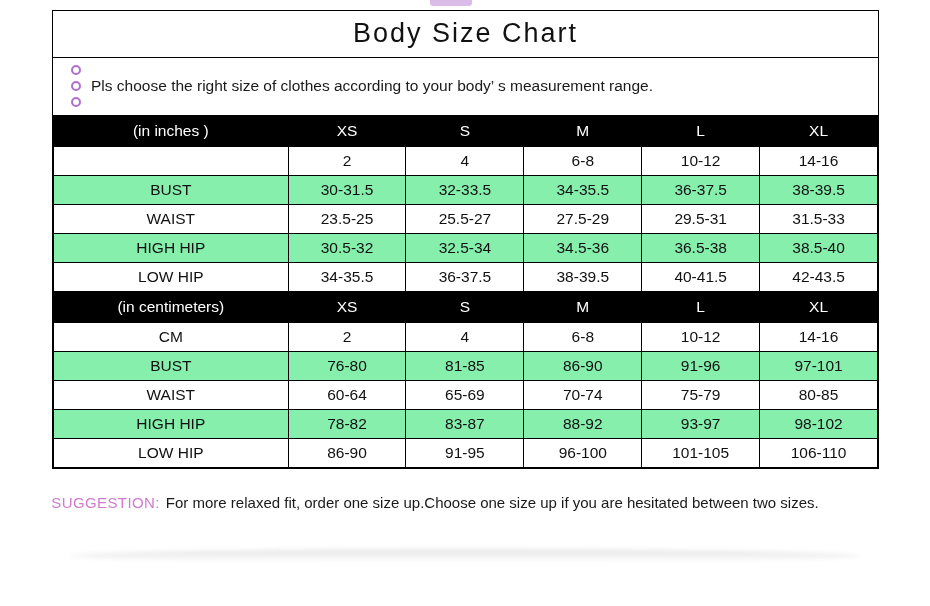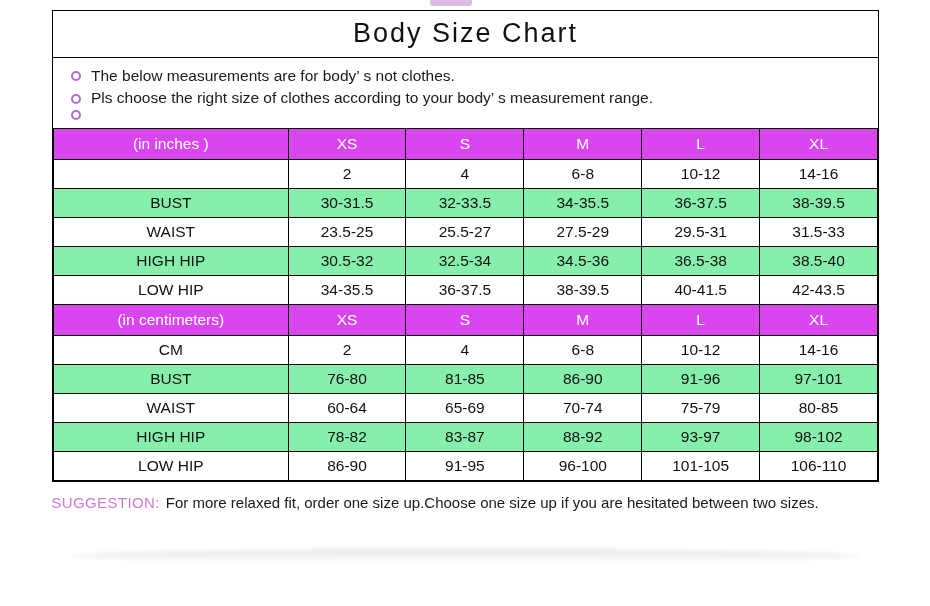--- a/index.html
+++ b/index.html
@@ -83,21 +83,21 @@
     font-size: 15.5px;
   }
   table.size-table td {
     border: 1px solid #000000;
     text-align: center;
     height: 28px;
     padding: 0 2px;
     color: #111111;
   }
   tr.hdr td {
-    background: #d946ef;
+    background: #000000;
     color: #ffffff;
     font-size: 15.5px;
     height: 30px;
   }
   tr.shaded td {
     background: #86efac;
   }
   tr.plain td {
     background: #ffffff;
   }
@@ -139,21 +139,20 @@
     <div class="top-accent"></div>
   </div>
 
   <div class="chart-frame">
 
     <div class="chart-title">Body  Size  Chart</div>
 
     <div class="notes">
       <div class="note-row">
         <span class="bullet"></span>
-        <span>The below measurements are for  body’ s not clothes.</span>
       </div>
       <div class="note-row">
         <span class="bullet"></span>
         <span>Pls choose the right size of clothes according to your body’ s  measurement range.</span>
       </div>
       <div class="note-row">
         <span class="bullet"></span>
       </div>
     </div>
 

